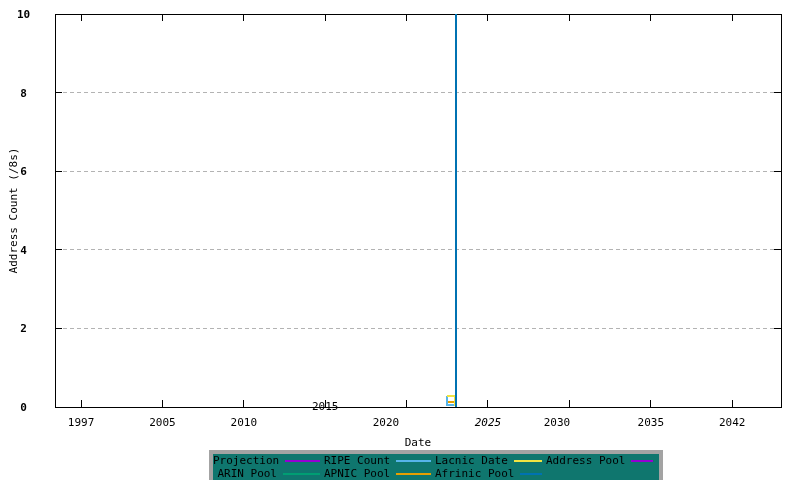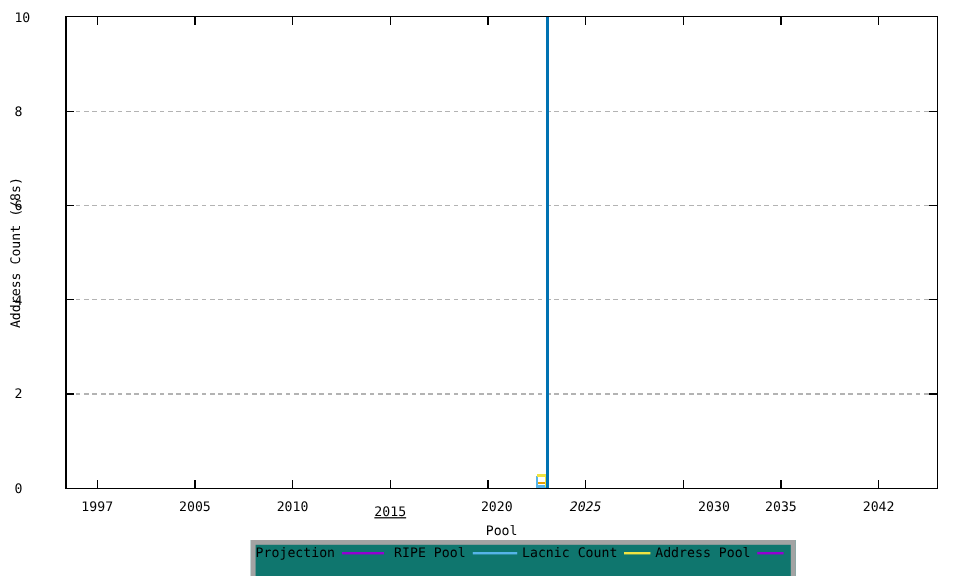--- a/index.html
+++ b/index.html
@@ -13,24 +13,25 @@
     position:relative;
     width:800px;
     height:480px;
     background:#ffffff;
     overflow:hidden;
   }
   #plot-svg{position:absolute;left:0;top:0;}
   .abs{position:absolute;}
   .y-tick-label{
     position:absolute;
-    left:12px;
+    left:0;
     width:47px;
-    text-align:left;
+    text-align:center;
     line-height:13px;
+    font-weight:bold;
   }
   .x-tick-label{
     position:absolute;
     width:50px;
     text-align:center;
     line-height:13px;
   }
   #y-axis-label{
     position:absolute;
     left:-87px;
@@ -121,55 +122,69 @@
       <line x1="781" y1="14" x2="774" y2="14" stroke="#000000" shape-rendering="crispEdges"></line>
       <rect x="55" y="14" width="726" height="393" fill="none" stroke="#000000" stroke-width="1" shape-rendering="crispEdges"></rect>
       <polyline points="447.30044843049257,396.389 447.30044843049257,405.428 455.4394618834074,405.428" fill="none" stroke="#56b4e9" stroke-width="2" shape-rendering="crispEdges"></polyline>
       <polyline points="448.1143497757833,402.4805 455.7650224215237,402.4805" fill="none" stroke="#e69f00" stroke-width="2" shape-rendering="crispEdges"></polyline>
       <polyline points="447.30044843049257,396.389 455.4394618834074,396.389 455.4394618834074,406.214" fill="none" stroke="#f0e442" stroke-width="2" shape-rendering="crispEdges"></polyline>
       <polyline points="456.2533632286981,407 456.2533632286981,14" fill="none" stroke="#0072b2" stroke-width="2" shape-rendering="crispEdges"></polyline>
     </svg>
 
   <div id="y-axis-label">Address Count (/8s)</div>
 
-  <div id="x-axis-label">Pool</div>
+  <div id="x-axis-label">Date</div>
 
   <div id="y-tick-labels" class="abs">
       <div class="y-tick-label" style="top: 401px;">0</div>
       <div class="y-tick-label" style="top: 322.4px;">2</div>
       <div class="y-tick-label" style="top: 243.8px;">4</div>
       <div class="y-tick-label" style="top: 165.2px;">6</div>
       <div class="y-tick-label" style="top: 86.6px;">8</div>
       <div class="y-tick-label" style="top: 8px;">10</div>
     </div>
   <div id="x-tick-labels" class="abs">
       <div class="x-tick-label" style="left: 56.0448px; top: 416px;">1997</div>
       <div class="x-tick-label" style="left: 137.435px; top: 416px;">2005</div>
       <div class="x-tick-label" style="left: 218.825px; top: 416px;">2010</div>
-      <div class="x-tick-label" style="left: 300.215px; top: 420px; text-decoration: underline;">2015</div>
-      <div class="x-tick-label" style="left: 389px; top: 416px;">2020</div>
+      <div class="x-tick-label" style="left: 300.215px; top: 400px;">2015</div>
+      <div class="x-tick-label" style="left: 361px; top: 416px;">2020</div>
       <div class="x-tick-label" style="left: 462.996px; top: 416px; font-style: italic;">2025</div>
-      <div class="x-tick-label" style="left: 570px; top: 416px;">2030</div>
+      <div class="x-tick-label" style="left: 532px; top: 416px;">2030</div>
       <div class="x-tick-label" style="left: 625.776px; top: 416px;">2035</div>
       <div class="x-tick-label" style="left: 707.166px; top: 416px;">2042</div>
     </div>
 
   <div id="legend-box">
       <div class="legend-row">
         <div class="legend-cell">
           <span class="legend-label">Projection</span>
           <span class="legend-line" style="background: rgb(148, 0, 211);"></span>
         </div>
         <div class="legend-cell">
-          <span class="legend-label">RIPE Pool</span>
+          <span class="legend-label">RIPE Count</span>
           <span class="legend-line" style="background: rgb(86, 180, 233);"></span>
         </div>
         <div class="legend-cell">
-          <span class="legend-label">Lacnic Count</span>
+          <span class="legend-label">Lacnic Date</span>
           <span class="legend-line" style="background: rgb(240, 228, 66);"></span>
         </div>
         <div class="legend-cell">
           <span class="legend-label">Address Pool</span>
           <span class="legend-line" style="background: rgb(148, 0, 211);"></span>
         </div>
       </div>
+      <div class="legend-row">
+        <div class="legend-cell">
+          <span class="legend-label">ARIN Pool</span>
+          <span class="legend-line" style="background: rgb(0, 158, 115);"></span>
+        </div>
+        <div class="legend-cell">
+          <span class="legend-label">APNIC Pool</span>
+          <span class="legend-line" style="background: rgb(230, 159, 0);"></span>
+        </div>
+        <div class="legend-cell">
+          <span class="legend-label">Afrinic Pool</span>
+          <span class="legend-line" style="background: rgb(0, 114, 178);"></span>
+        </div>
+      </div>
     </div>
 </div>
 
 </body></html>

